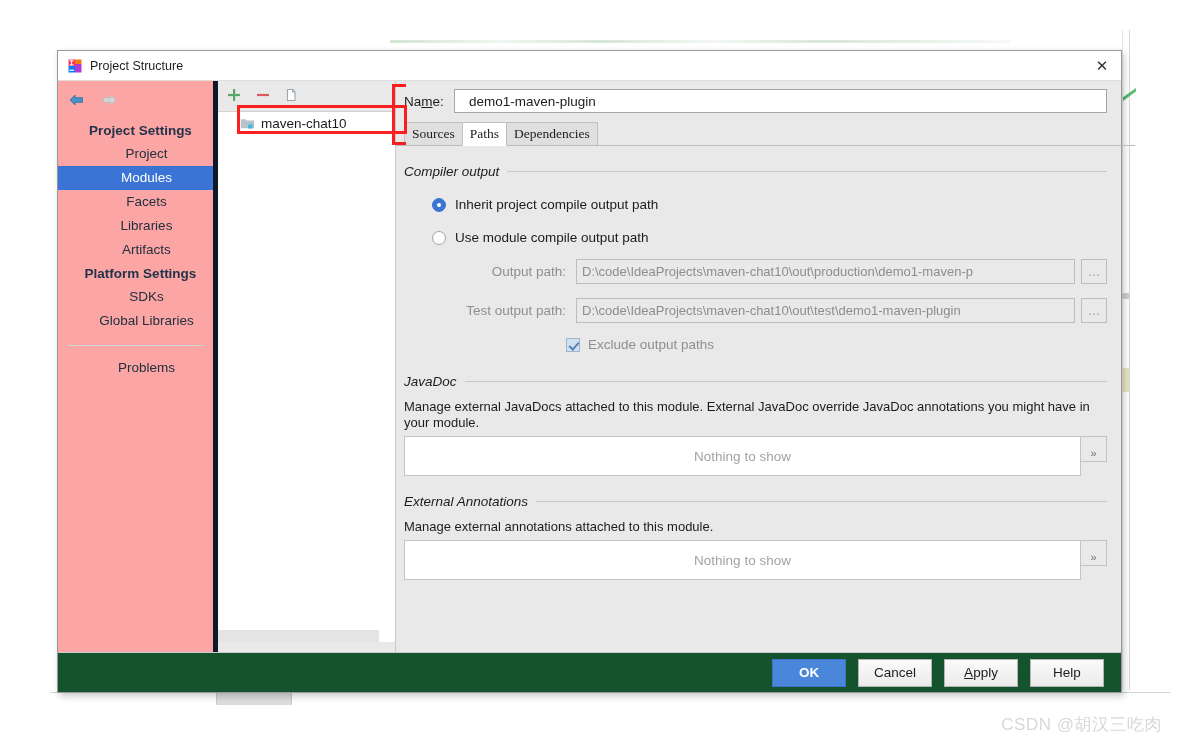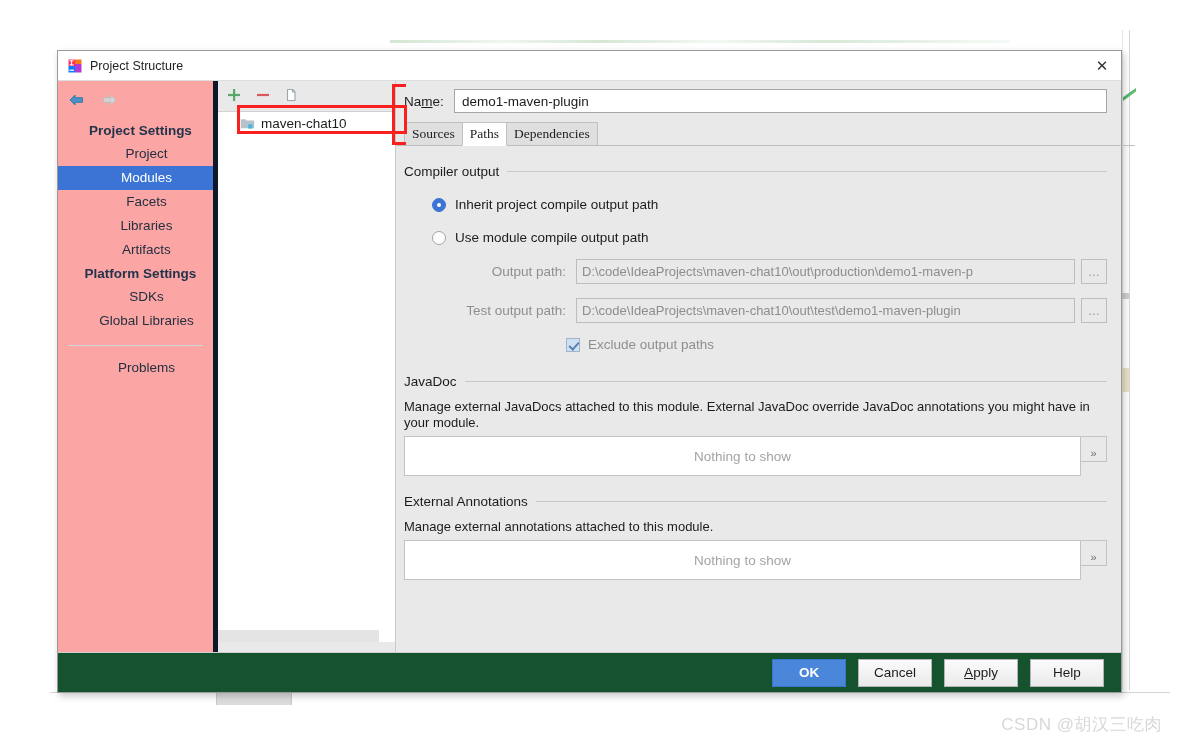--- a/index.html
+++ b/index.html
@@ -212,21 +212,21 @@
   }
   .name-label u { text-decoration: underline; }
   .name-input {
     flex: 1;
     height: 24px;
     border: 1px solid #a6a6a6;
     background: #ffffff;
     font-family: "Liberation Sans", sans-serif;
     font-size: 13.5px;
     color: #1c1c1c;
-    padding: 0 7px;
+    padding: 0 14px;
     box-sizing: border-box;
     outline: none;
   }
 
   .tabs {
     display: flex;
     margin: 9px 0 0 8px;
     position: relative;
     height: 24px;
   }
@@ -261,20 +261,21 @@
 
   .group {
     margin-top: 8px;
   }
   .group-head {
     display: flex;
     align-items: center;
     gap: 8px;
     font-size: 13.5px;
     color: #1c1c1c;
+    font-style: italic;
   }
   .group-head .rule {
     flex: 1; height: 1px; background: #c8c8c8;
   }
 
   .radio-row {
     display: flex;
     align-items: center;
     margin: 18px 0 0 28px;
     font-size: 13.5px;

